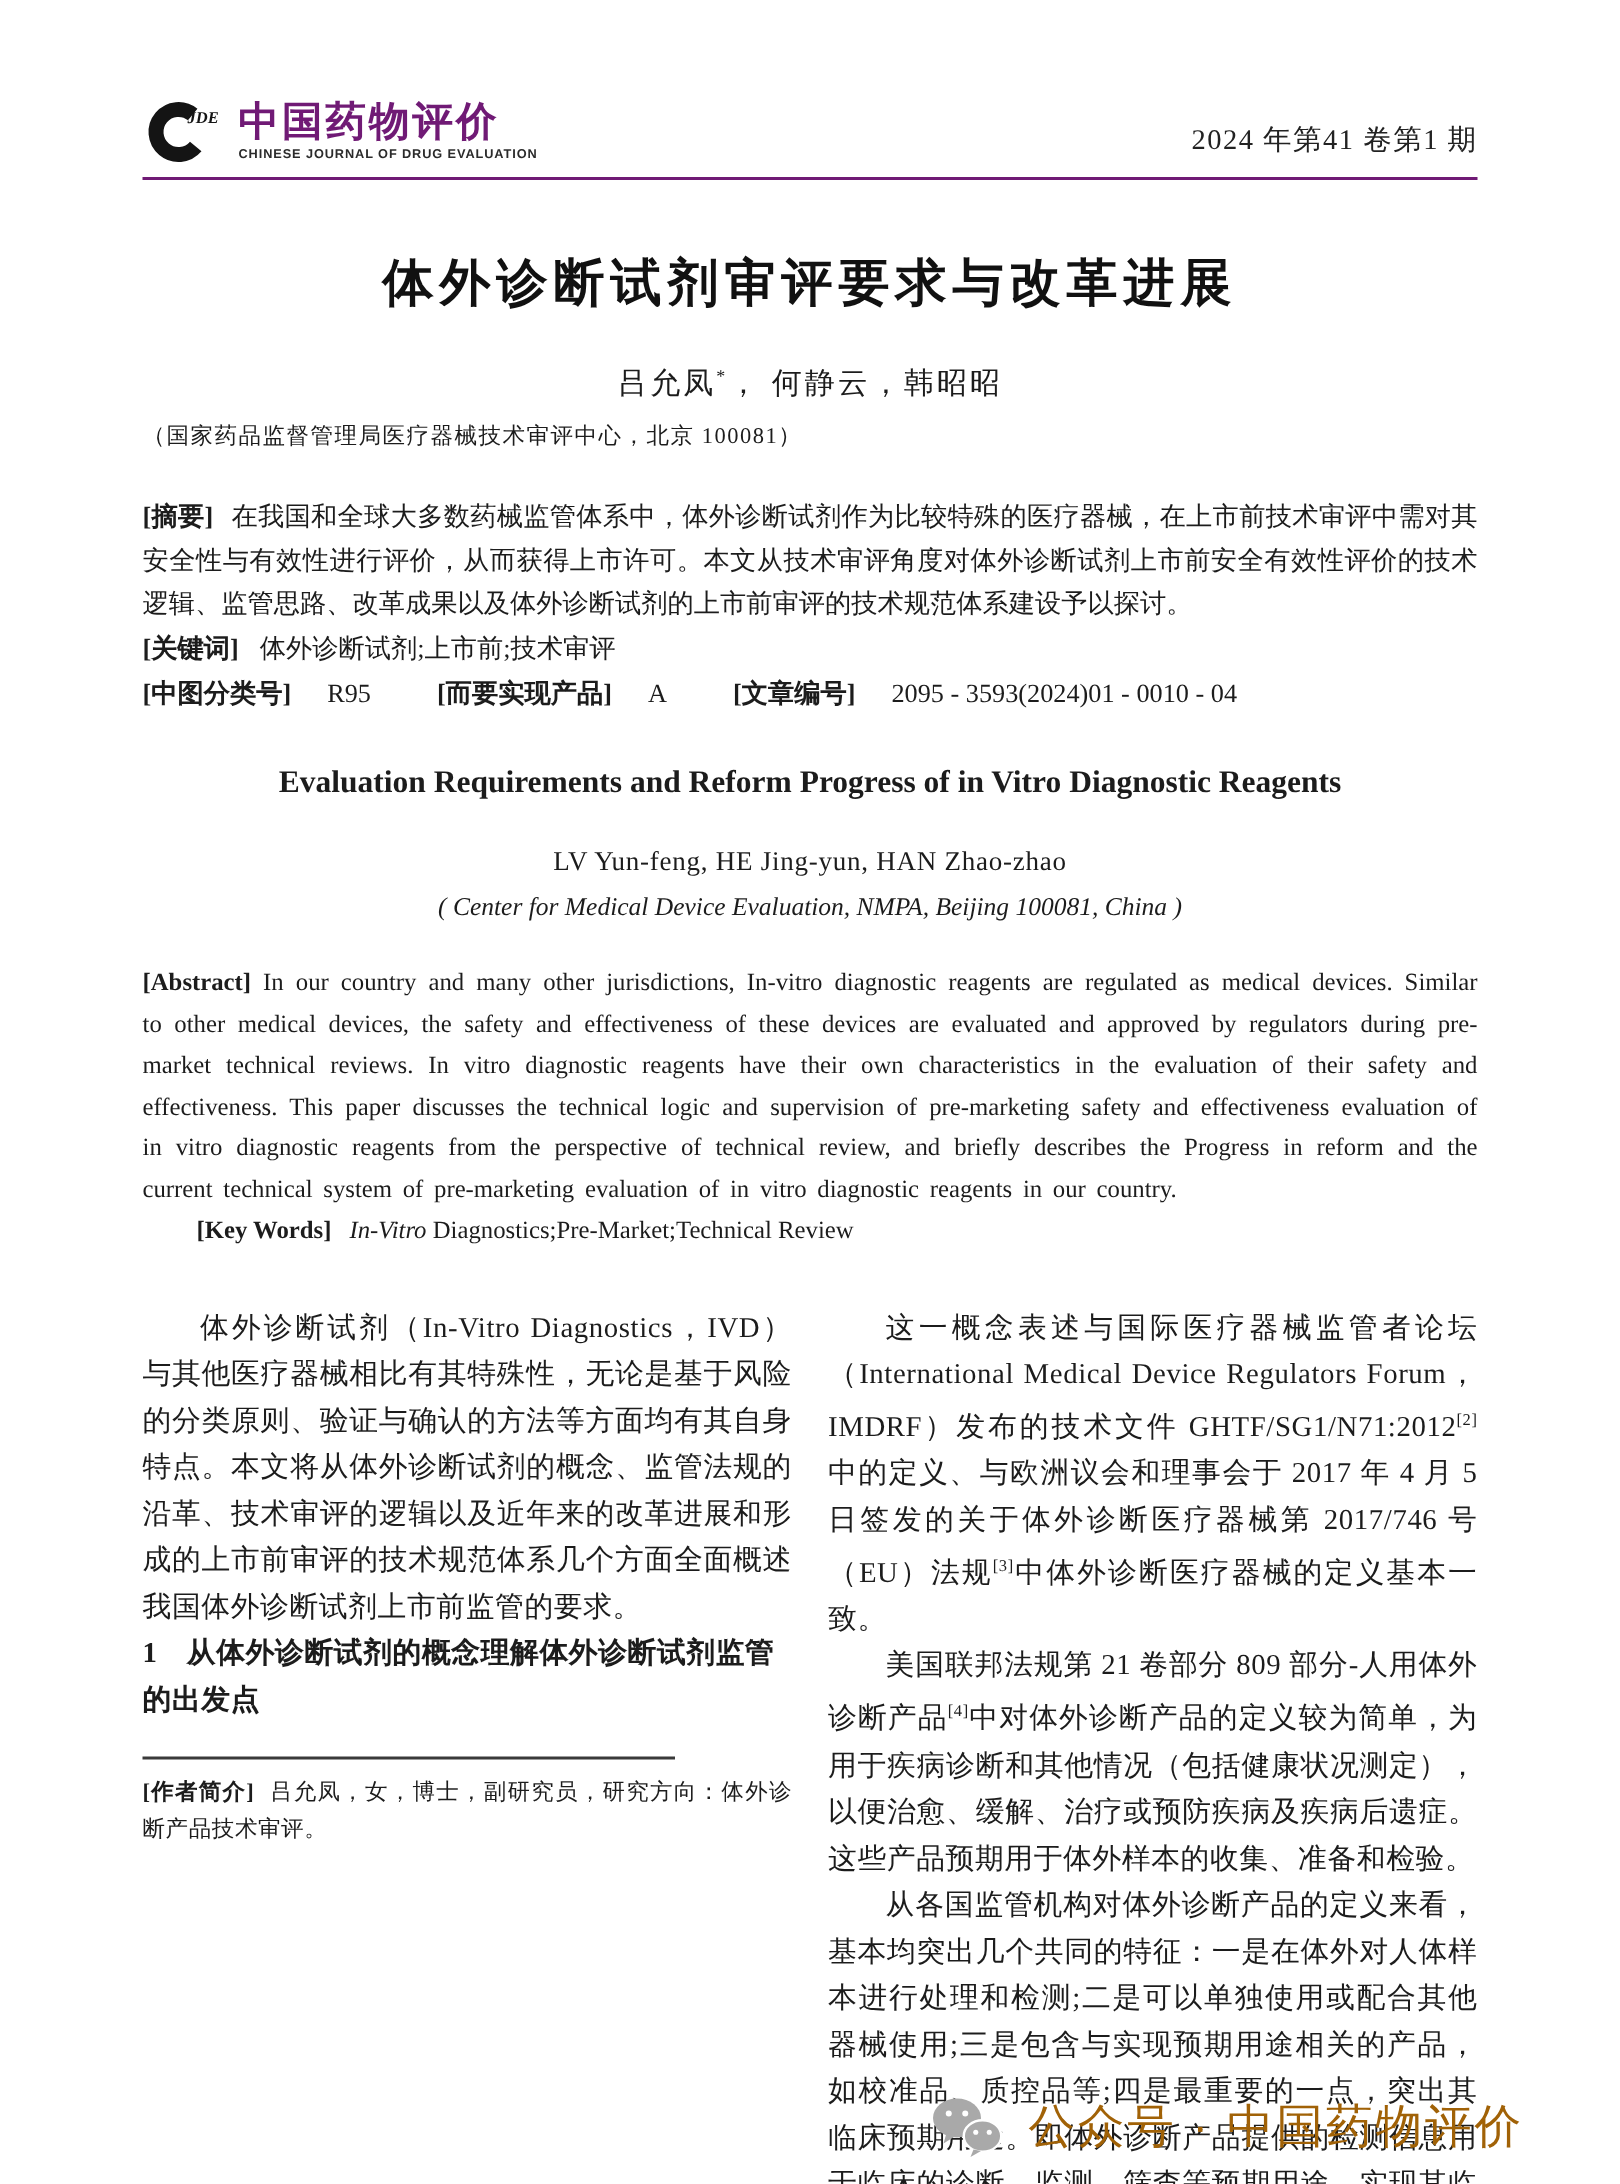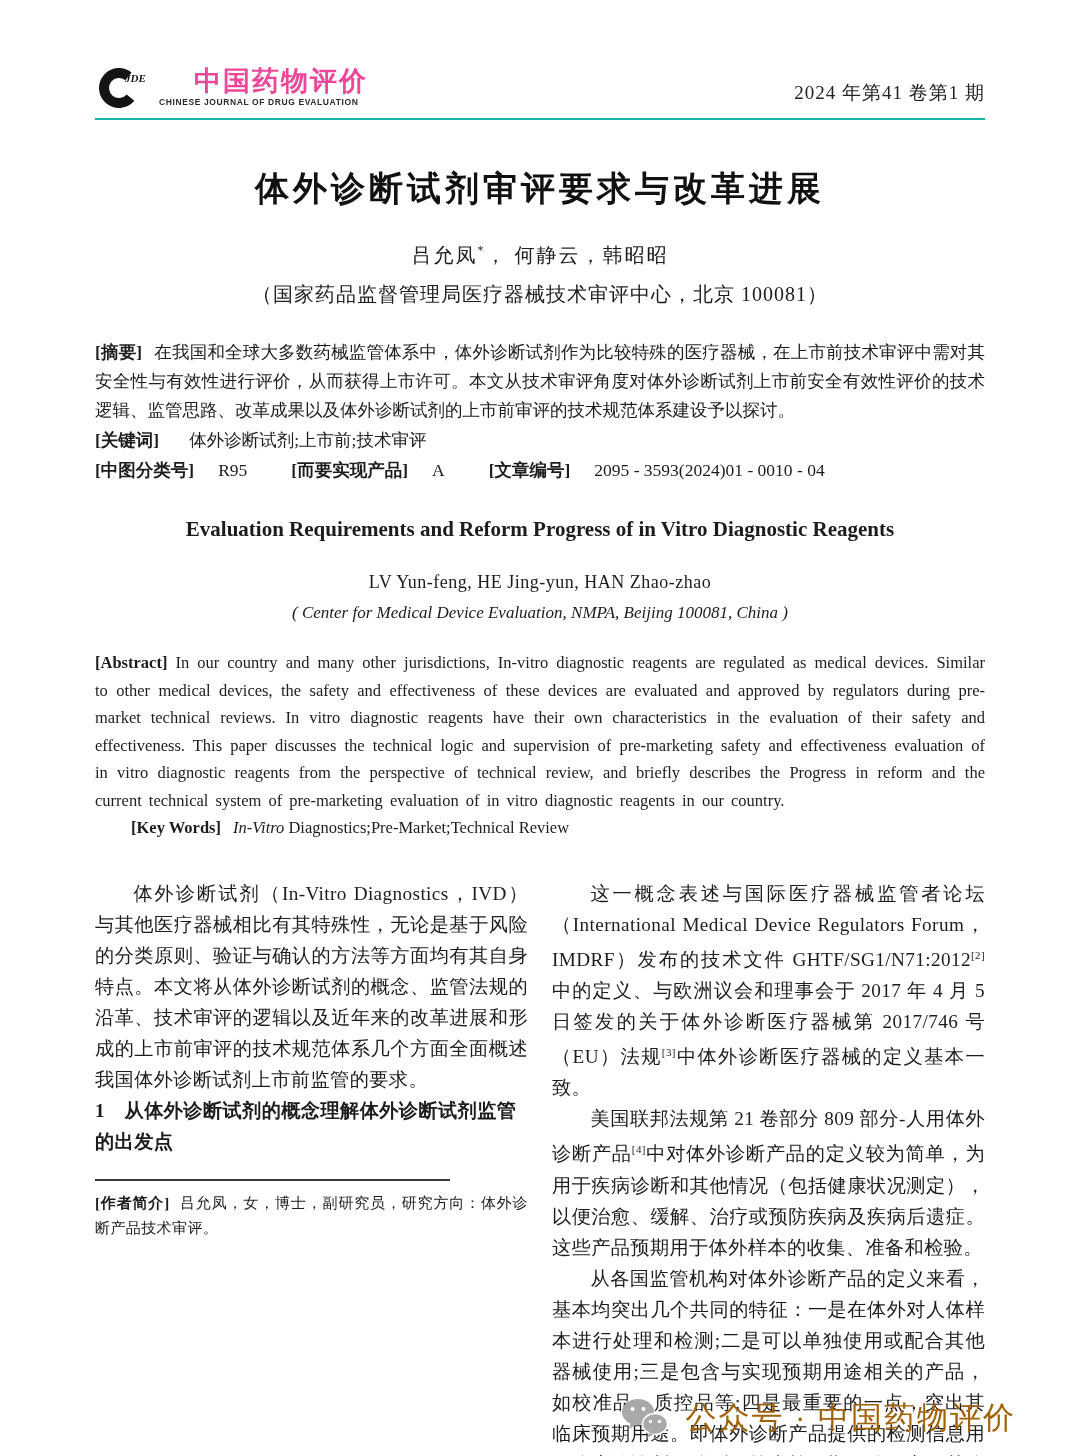--- a/index.html
+++ b/index.html
@@ -14,33 +14,32 @@
     font-family: "Liberation Serif", "DejaVu Serif", serif;
     overflow: hidden;
   }
   .content { padding: 64px 95px 0 95px; }
 
   
   .header {
     display: flex;
     justify-content: space-between;
     align-items: flex-end;
-    border-bottom: 2px solid #14b8a6;
+    border-bottom: 2px solid #701a75;
     padding-bottom: 8px;
   }
   .brand { display: flex; align-items: center; gap: 8px; }
   .logo-svg { display: block; }
   .brand-text { line-height: 1; }
   .brand-cn {
     font-size: 27px;
     font-weight: bold;
     letter-spacing: 2px;
-    color: #ec4899;
+    color: #701a75;
     font-family: "Liberation Sans", "DejaVu Sans", sans-serif;
-    margin-left: 35px;
   }
   .brand-en {
     margin-top: 3px;
     font-size: 8.5px;
     font-weight: bold;
     letter-spacing: 0.6px;
     color: #2b2b2b;
     font-family: "Liberation Sans", "DejaVu Sans", sans-serif;
   }
   .issue { font-size: 19px; color: #222; letter-spacing: 1px; padding-bottom: 4px; }
@@ -50,21 +49,21 @@
     margin-top: 46px;
     text-align: center;
     font-size: 34px;
     font-weight: bold;
     letter-spacing: 4px;
     color: #111;
     font-family: Liberation Mono, monospace;
   }
   .authors-cn { margin-top: 30px; text-align: center; font-size: 20px; letter-spacing: 2px; }
   .authors-cn sup { font-size: 12px; }
-  .affil-cn { margin-top: 12px; text-align: center; font-size: 20px; letter-spacing: 1px; }
+  .affil-cn { margin-top: 12px; text-align: left; font-size: 15px; letter-spacing: 1px; }
 
   
   .meta { margin-top: 30px; font-size: 17.5px; line-height: 29px; text-align: justify; }
   .meta .lbl { font-weight: bold; margin-right: 12px; }
   .kw-line { margin-top: 1px; font-size: 17.5px; line-height: 29px; }
   .cls-line { margin-top: 1px; font-size: 17.5px; line-height: 29px; }
   .cls-line .lbl { font-weight: bold; }
   .cls-line .val { margin-left: 24px; }
   .cls-pair { margin-right: 44px; }
 
@@ -122,21 +121,21 @@
         </div>
       </div>
       <div class="issue">2024 年第41 卷第1 期</div>
     </div>
 
     <div class="title-cn">体外诊断试剂审评要求与改革进展</div>
     <div class="authors-cn"><span>吕允凤</span><sup>*</sup><span>， 何静云，韩昭昭</span></div>
     <div class="affil-cn">（国家药品监督管理局医疗器械技术审评中心，北京 100081）</div>
 
     <div class="meta"><span class="lbl">[摘要]</span><span>在我国和全球大多数药械监管体系中，体外诊断试剂作为比较特殊的医疗器械，在上市前技术审评中需对其安全性与有效性进行评价，从而获得上市许可。本文从技术审评角度对体外诊断试剂上市前安全有效性评价的技术逻辑、监管思路、改革成果以及体外诊断试剂的上市前审评的技术规范体系建设予以探讨。</span></div>
-    <div class="kw-line"><span class="lbl" style="font-weight:bold;margin-right:30px;">[关键词]</span><span>体外诊断试剂;上市前;技术审评</span></div>
+    <div class="kw-line"><span class="lbl" style="font-weight:bold;margin-right:14px;">[关键词]</span><span>体外诊断试剂;上市前;技术审评</span></div>
     <div class="cls-line"><span class="cls-pair"><span class="lbl">[中图分类号]</span><span class="val">R95</span></span><span class="cls-pair"><span class="lbl">[而要实现产品]</span><span class="val">A</span></span><span><span class="lbl">[文章编号]</span><span class="val">2095 - 3593(2024)01 - 0010 - 04</span></span></div>
 
     <div class="title-en">Evaluation Requirements and Reform Progress of in Vitro Diagnostic Reagents</div>
     <div class="authors-en">LV Yun-feng, HE Jing-yun, HAN Zhao-zhao</div>
     <div class="affil-en">( Center for Medical Device Evaluation, NMPA, Beijing 100081, China )</div>
     <div class="abs-en"><span class="lbl">[Abstract]</span><span>In our country and many other jurisdictions, In-vitro diagnostic reagents are regulated as medical devices. Similar to other medical devices, the safety and effectiveness of these devices are evaluated and approved by regulators during pre-market technical reviews. In vitro diagnostic reagents have their own characteristics in the evaluation of their safety and effectiveness. This paper discusses the technical logic and supervision of pre-marketing safety and effectiveness evaluation of in vitro diagnostic reagents from the perspective of technical review, and briefly describes the Progress in reform and the current technical system of pre-marketing evaluation of in vitro diagnostic reagents in our country.</span></div>
     <div class="kw-en"><span class="lbl">[Key Words]</span><span class="it">In-Vitro</span><span> Diagnostics;Pre-Market;Technical Review</span></div>
 
     <div class="columns">
 

